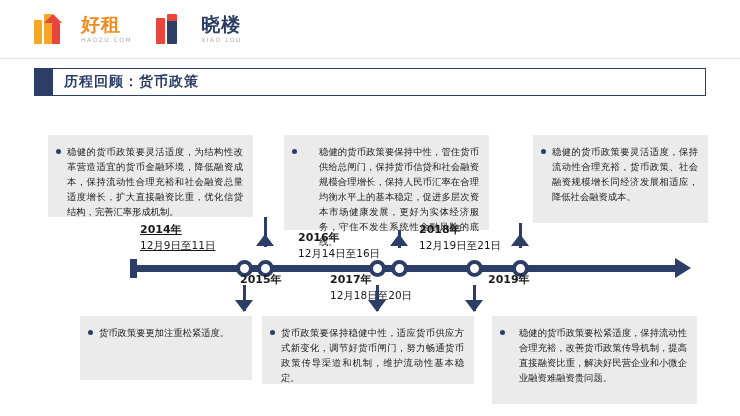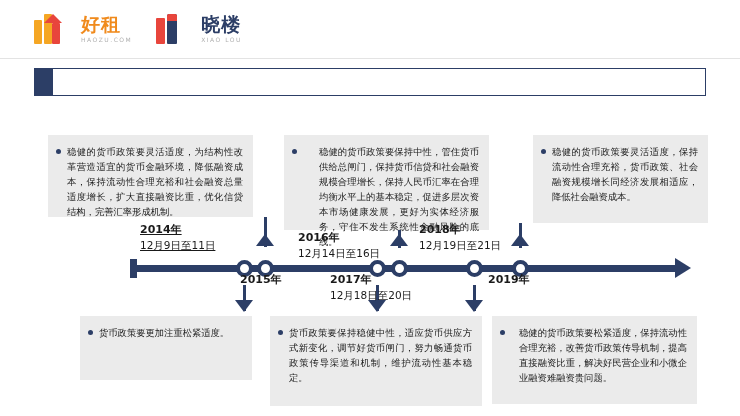--- a/index.html
+++ b/index.html
@@ -82,20 +82,21 @@
       <span class="logo-cn">晓楼</span>
       <span class="logo-en">XIAO LOU</span>
     </div>
   </div>
 </div>
 <div class="hr-top"></div>
 
 <div class="title-wrap">
   <div class="title-bar"></div>
   <div class="title-box"></div>
+  <div class="title-text">历程回顾：货币政策</div>
 </div>
 
 <div class="axis-cap"></div>
 <div class="axis"></div>
 <div class="axis-arrow"></div>
 
 <div class="box" style="left:48px;top:135px;width:205px;height:82px;">
   <span class="bullet">
       <i></i>
     </span>
@@ -129,21 +130,21 @@
   <p>稳健的货币政策要保持中性，管住货币供给总闸门，保持货币信贷和社会融资规模合理增长，保持人民币汇率在合理均衡水平上的基本稳定，促进多层次资本市场健康发展，更好为实体经济服务，守住不发生系统性金融风险的底线。</p>
 </div>
 <div class="conn" style="left:398px;top:230px;height:18px;"></div>
 <div class="tri-up" style="left:390px;top:234px;"></div>
 <div class="node" style="left:391px;"></div>
 <div class="date" style="left:298px;top:230px;">
   <div class="y">2016年</div>
   <div class="d">12月14日至16日</div>
 </div>
 
-<div class="box" style="left:270px;top:316px;width:212px;height:90px;">
+<div class="box" style="left:262px;top:316px;width:212px;height:68px;">
   <span class="bullet">
       <i></i>
     </span>
   <p>货币政策要保持稳健中性，适应货币供应方式新变化，调节好货币闸门，努力畅通货币政策传导渠道和机制，维护流动性基本稳定。</p>
 </div>
 <div class="conn" style="left:376px;top:285px;height:26px;"></div>
 <div class="tri-down" style="left:368px;top:300px;"></div>
 <div class="node" style="left:369px;"></div>
 <div class="date" style="left:330px;top:272px;">
   <div class="y">2017年</div>

